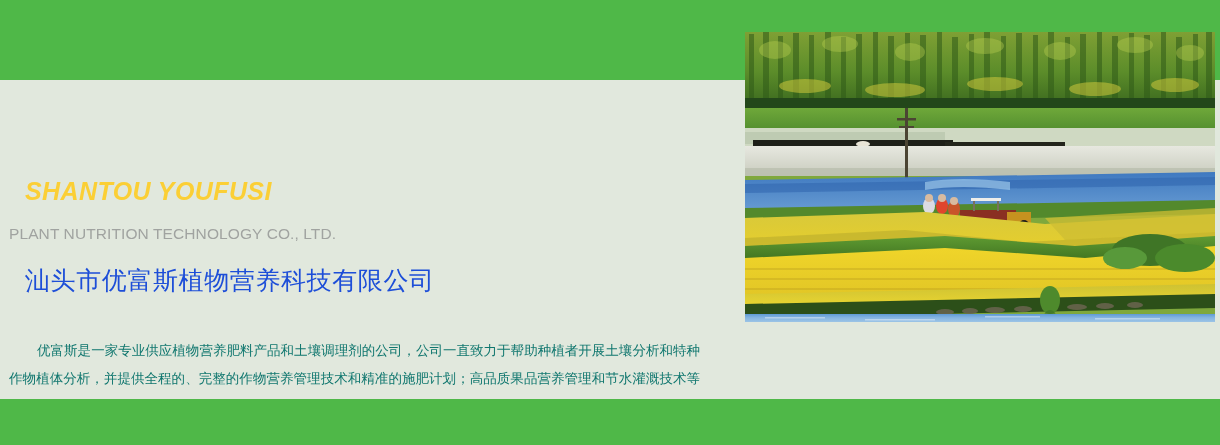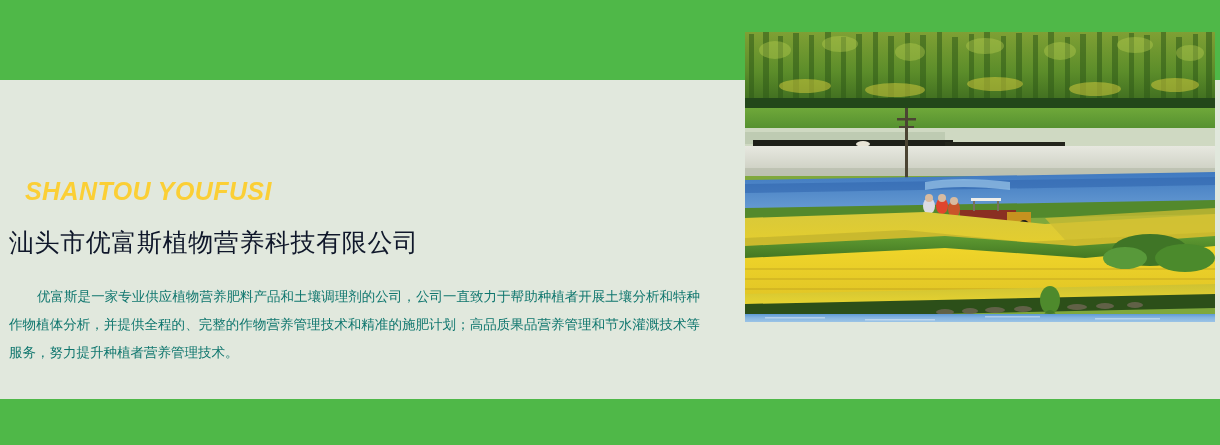--- a/index.html
+++ b/index.html
@@ -60,26 +60,26 @@
     margin: 0;
     padding: 2px 0 0 9px;
     font-size: 15.5px;
     font-weight: normal;
     letter-spacing: 0.1px;
     color: #a0a3a0;
     line-height: 20px;
     font-family: "Liberation Sans", sans-serif;
   }
   .brand-cn {
-    margin: 0;
+    margin: 16px;
     padding: 4px 0 0 9px;
     font-size: 25px;
     font-weight: normal;
     letter-spacing: 0.6px;
-    color: #0f172a;
+    color: #1d4ed8;
     line-height: 34px;
     font-family: "DejaVu Sans", sans-serif;
   }
   .intro {
     margin: 0;
     padding: 22px 0 0 9px;
     width: 700px;
     box-sizing: border-box;
     font-size: 13.5px;
     line-height: 28px;
@@ -107,20 +107,21 @@
 </style>
 </head>
 <body>
 
 <div class="page">
 
   <div class="bar-top"></div>
 
   <div class="content">
     <h1 class="brand-en">SHANTOU YOUFUSI</h1>
+    <h2 class="brand-sub">PLANT NUTRITION TECHNOLOGY CO., LTD.</h2>
     <h2 class="brand-cn">汕头市优富斯植物营养科技有限公司</h2>
     <p class="intro">优富斯是一家专业供应植物营养肥料产品和土壤调理剂的公司，公司一直致力于帮助种植者开展土壤分析和特种作物植体分析，并提供全程的、完整的作物营养管理技术和精准的施肥计划；高品质果品营养管理和节水灌溉技术等服务，努力提升种植者营养管理技术。</p>
   </div>
 
   <div class="photo">
     <svg viewBox="0 0 470 290" preserveAspectRatio="none">
       <defs>
         <linearGradient id="gTreeBack" x1="0" y1="0" x2="0" y2="1">
           <stop offset="0%" stop-color="#7fa034"></stop>
           <stop offset="55%" stop-color="#5c8d2a"></stop>

